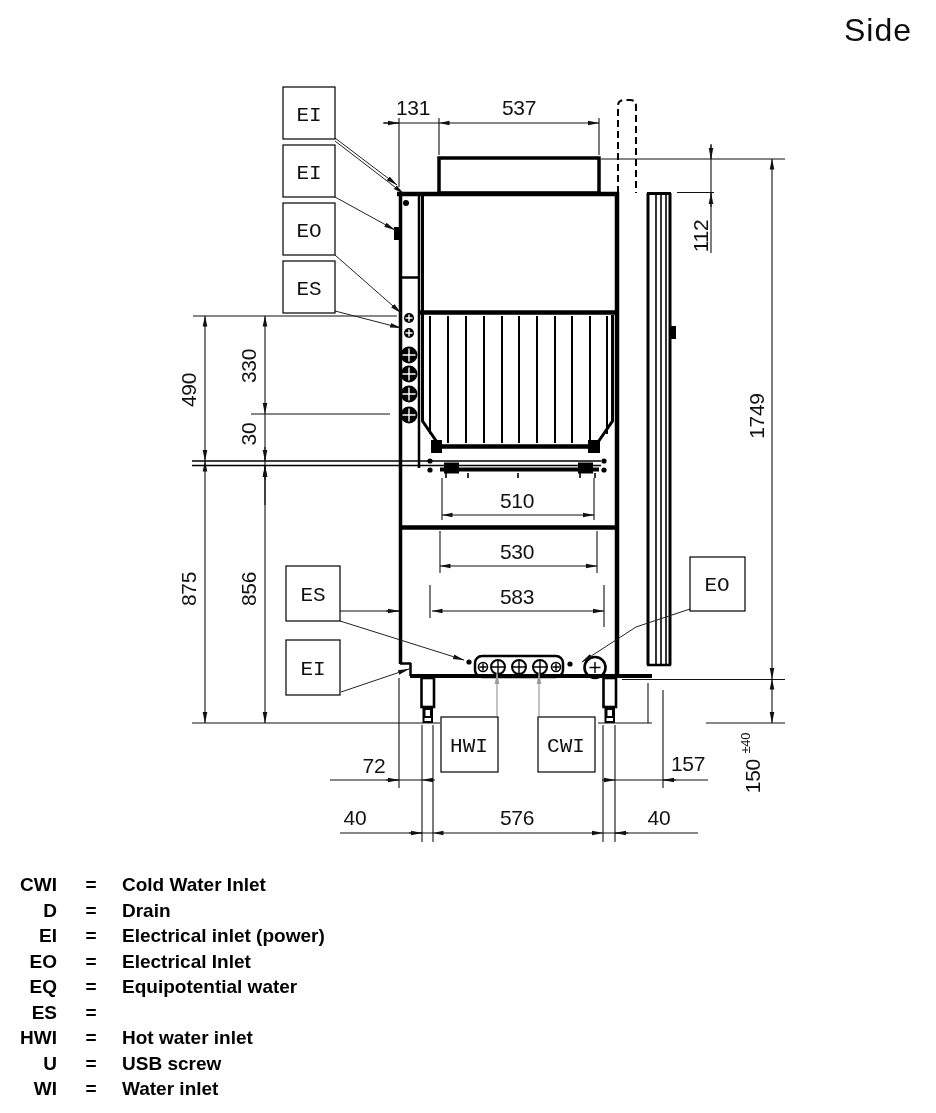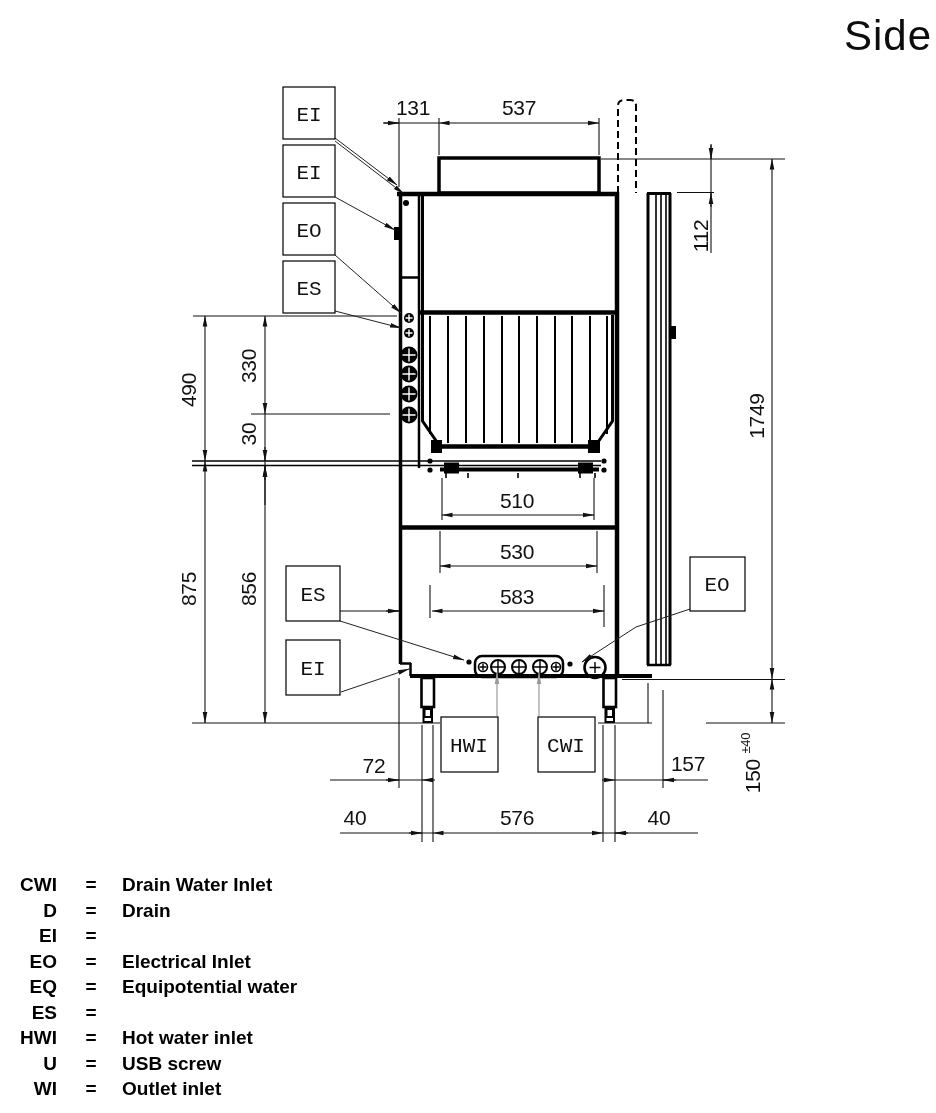--- a/index.html
+++ b/index.html
@@ -1,18 +1,18 @@
 <!DOCTYPE html>
 <html><head>
 <meta charset="utf-8">
 <style>
   html,body{margin:0;padding:0;background:#fff;}
   #stage{position:relative;width:936px;height:1113px;background:#ffffff;overflow:hidden;
          font-family:"Liberation Sans",sans-serif;color:#000;}
-  #title{position:absolute;left:844px;top:12px;font-size:42px;font-weight:400;
+  #title{position:absolute;left:844px;top:12px;font-size:32px;font-weight:400;
          letter-spacing:1px;color:#0d0d0d;}
   svg{position:absolute;left:0;top:0;}
   svg text{font-family:"Liberation Sans",sans-serif;font-size:21px;fill:#111;letter-spacing:-0.3px;}
   svg text.boxlbl{font-family:"Liberation Mono",monospace;font-size:21px;letter-spacing:0;}
   #legend{position:absolute;left:0;top:0;width:936px;}
   .lrow{position:absolute;left:0;width:500px;height:25px;font-weight:bold;font-size:19px;}
   .labbr{position:absolute;left:0;width:57px;text-align:right;display:inline-block;}
   .leq{position:absolute;left:78px;width:26px;text-align:center;display:inline-block;}
   .ldesc{position:absolute;left:122px;display:inline-block;white-space:nowrap;}
 </style>
@@ -251,30 +251,31 @@
       <text class="boxlbl" x="469" y="752" stroke="none">HWI</text>
       <rect x="538" y="717" width="57" height="55"></rect>
       <text class="boxlbl" x="566" y="752" stroke="none">CWI</text>
     </g>
   </svg>
 
   <div id="legend">
     <div class="lrow" style="top:874px">
       <span class="labbr">CWI</span>
       <span class="leq">=</span>
-      <span class="ldesc">Drain Water Inlet</span>
+      <span class="ldesc">Cold Water Inlet</span>
     </div>
     <div class="lrow" style="top:899.5px">
       <span class="labbr">D</span>
       <span class="leq">=</span>
       <span class="ldesc">Drain</span>
     </div>
     <div class="lrow" style="top:925px">
       <span class="labbr">EI</span>
       <span class="leq">=</span>
+      <span class="ldesc">Electrical inlet (power)</span>
     </div>
     <div class="lrow" style="top:950.5px">
       <span class="labbr">EO</span>
       <span class="leq">=</span>
       <span class="ldesc">Electrical Inlet</span>
     </div>
     <div class="lrow" style="top:976px">
       <span class="labbr">EQ</span>
       <span class="leq">=</span>
       <span class="ldesc">Equipotential water</span>
@@ -289,16 +290,16 @@
       <span class="ldesc">Hot water inlet</span>
     </div>
     <div class="lrow" style="top:1052.5px">
       <span class="labbr">U</span>
       <span class="leq">=</span>
       <span class="ldesc">USB screw</span>
     </div>
     <div class="lrow" style="top:1078px">
       <span class="labbr">WI</span>
       <span class="leq">=</span>
-      <span class="ldesc">Outlet inlet</span>
+      <span class="ldesc">Water inlet</span>
     </div>
   </div>
 </div>
 
 </body></html>

